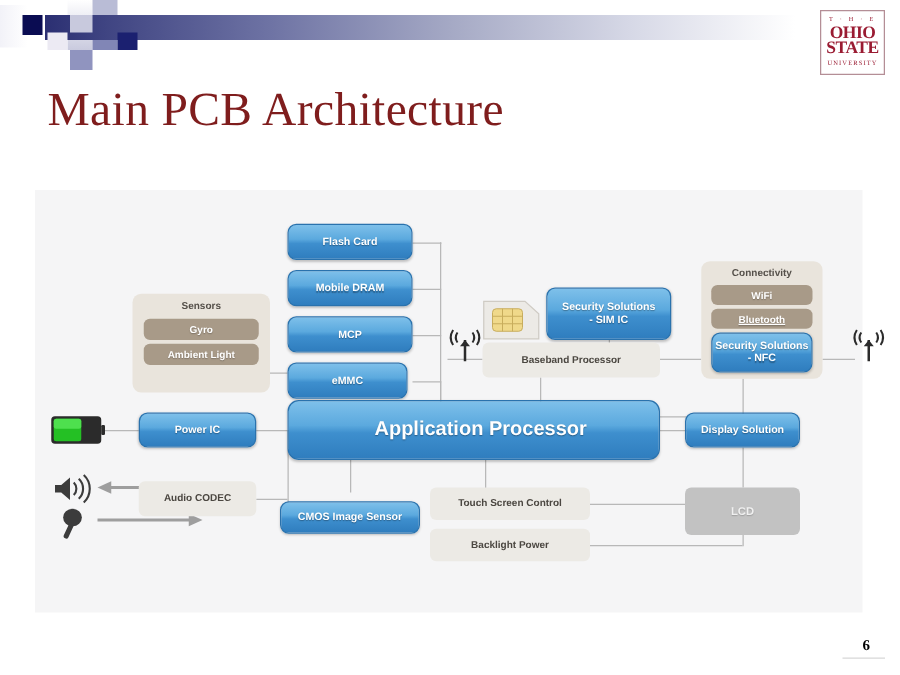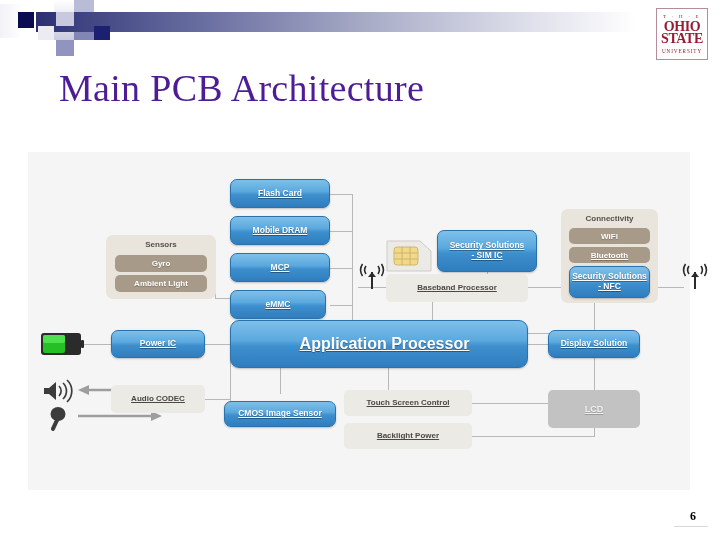--- a/index.html
+++ b/index.html
@@ -66,42 +66,40 @@
   #osu-logo .univ {
     font-size: 5.2px; letter-spacing: 0.9px; line-height: 8px; margin-top: 1px;
   }
 
   
   #slide-title {
     position: absolute;
     left: 38px; top: 66px;
     font-family: "Liberation Serif", serif;
     font-size: 38px;
-    color: #4c1d95;
+    color: #7f1d1d;
     letter-spacing: 0.3px;
     white-space: nowrap;
-    margin-left: 21px;
   }
 
   
   #diagram {
     position: absolute;
     left: 28px; top: 152px;
     width: 662px; height: 338px;
     background: #f5f5f6;
   }
   .node {
     position: absolute;
     box-sizing: border-box;
     display: flex;
     align-items: center;
     justify-content: center;
     text-align: center;
     line-height: 1.15;
-    text-decoration: underline;
   }
 
   
   .blue {
     background: linear-gradient(to bottom, #7ec0ea 0%, #5ba9de 42%, #3e8fce 55%, #2f7dbe 100%);
     border: 1px solid #2a72ad;
     border-radius: 7px;
     color: #ffffff;
     font-weight: bold;
     font-size: 8.5px;
@@ -265,21 +263,21 @@
   <div class="node blue" style="left:202px; top:101px; width:100px; height:29px;">
     <span>MCP</span>
   </div>
   <div class="node blue" style="left:202px; top:64px;  width:100px; height:29px;">
     <span>Mobile DRAM</span>
   </div>
   <div class="node blue" style="left:202px; top:138px; width:96px; height:29px;">
     <span>eMMC</span>
   </div>
 
-  <div class="group" style="left:78px; top:83px; width:110px; height:64px;">
+  <div class="group" style="left:78px; top:83px; width:110px; height:79px;">
     <div class="gtitle">Sensors</div>
     <div class="tan" style="left:9px; top:20px; width:92px; height:17px;">
       <span>Gyro</span>
     </div>
     <div class="tan" style="left:9px; top:40px; width:92px; height:17px;">
       <span>Ambient Light</span>
     </div>
   </div>
 
   <svg class="icon" style="left:358px; top:88px;" width="46" height="32">

